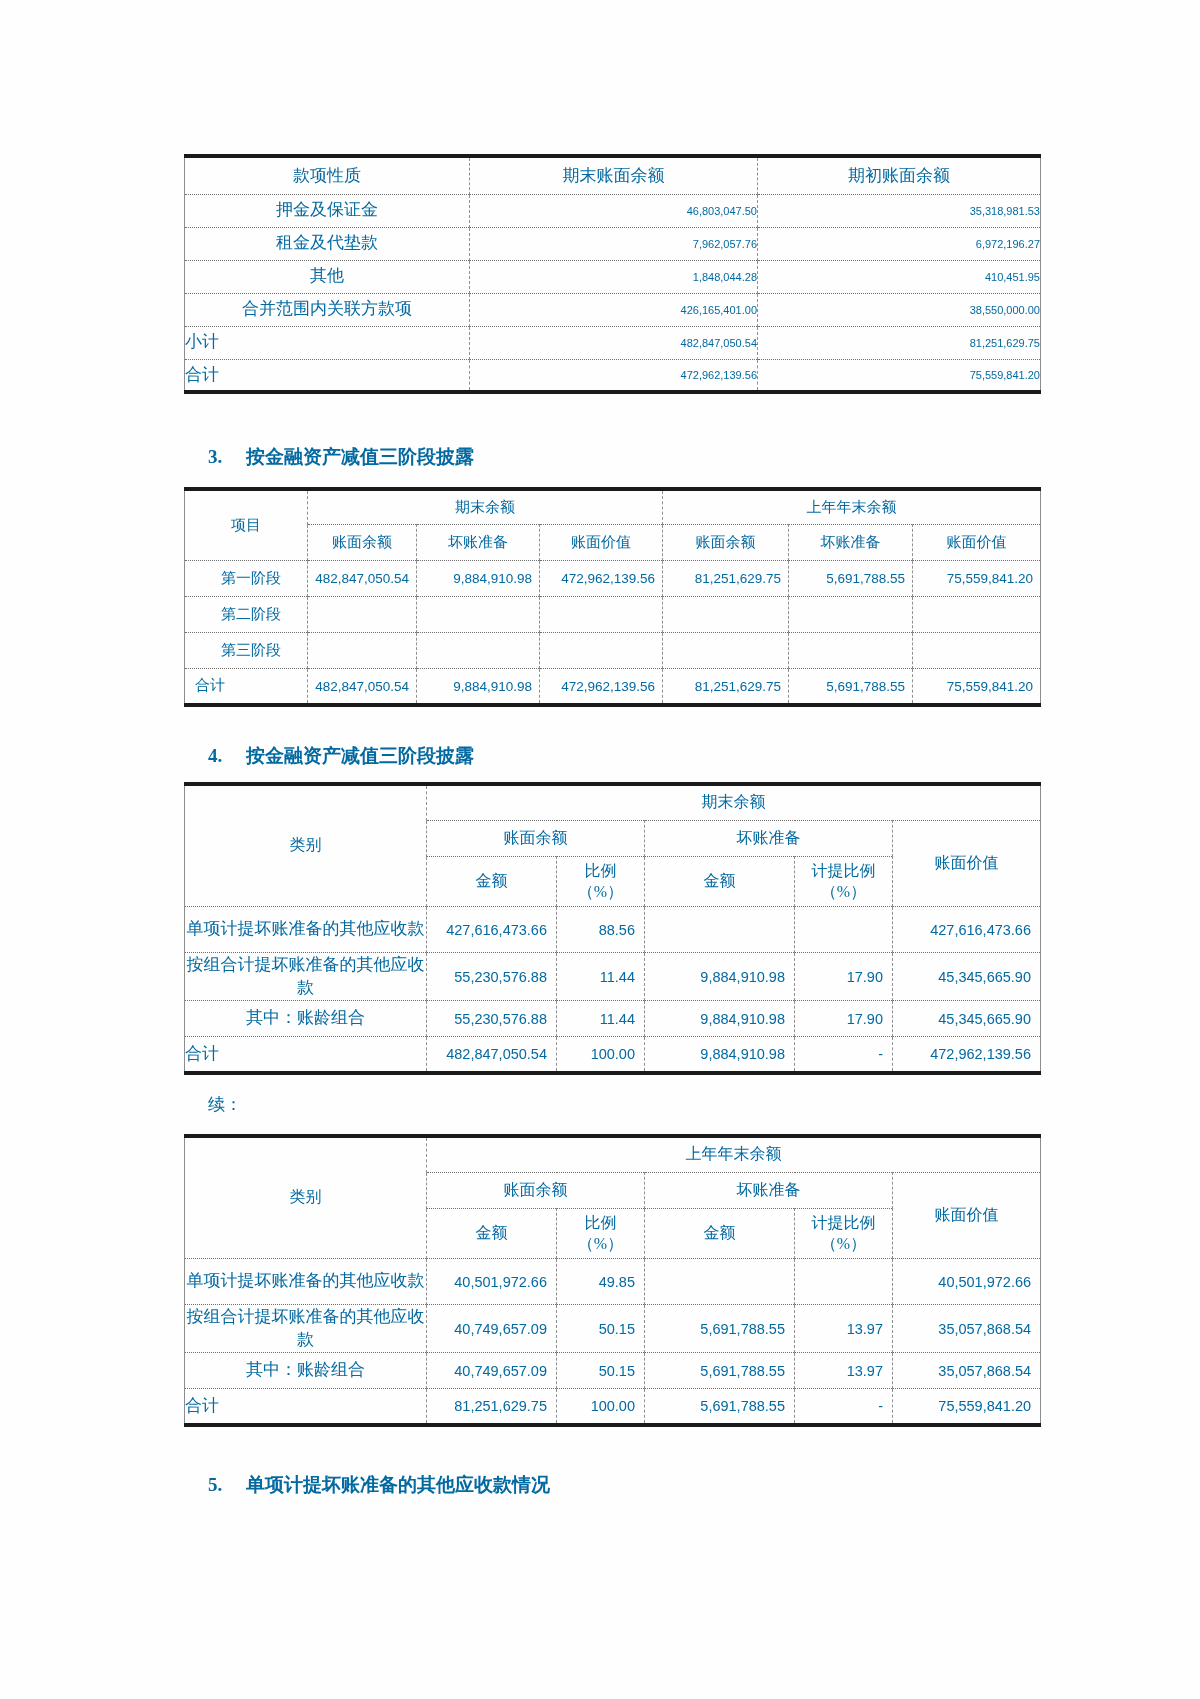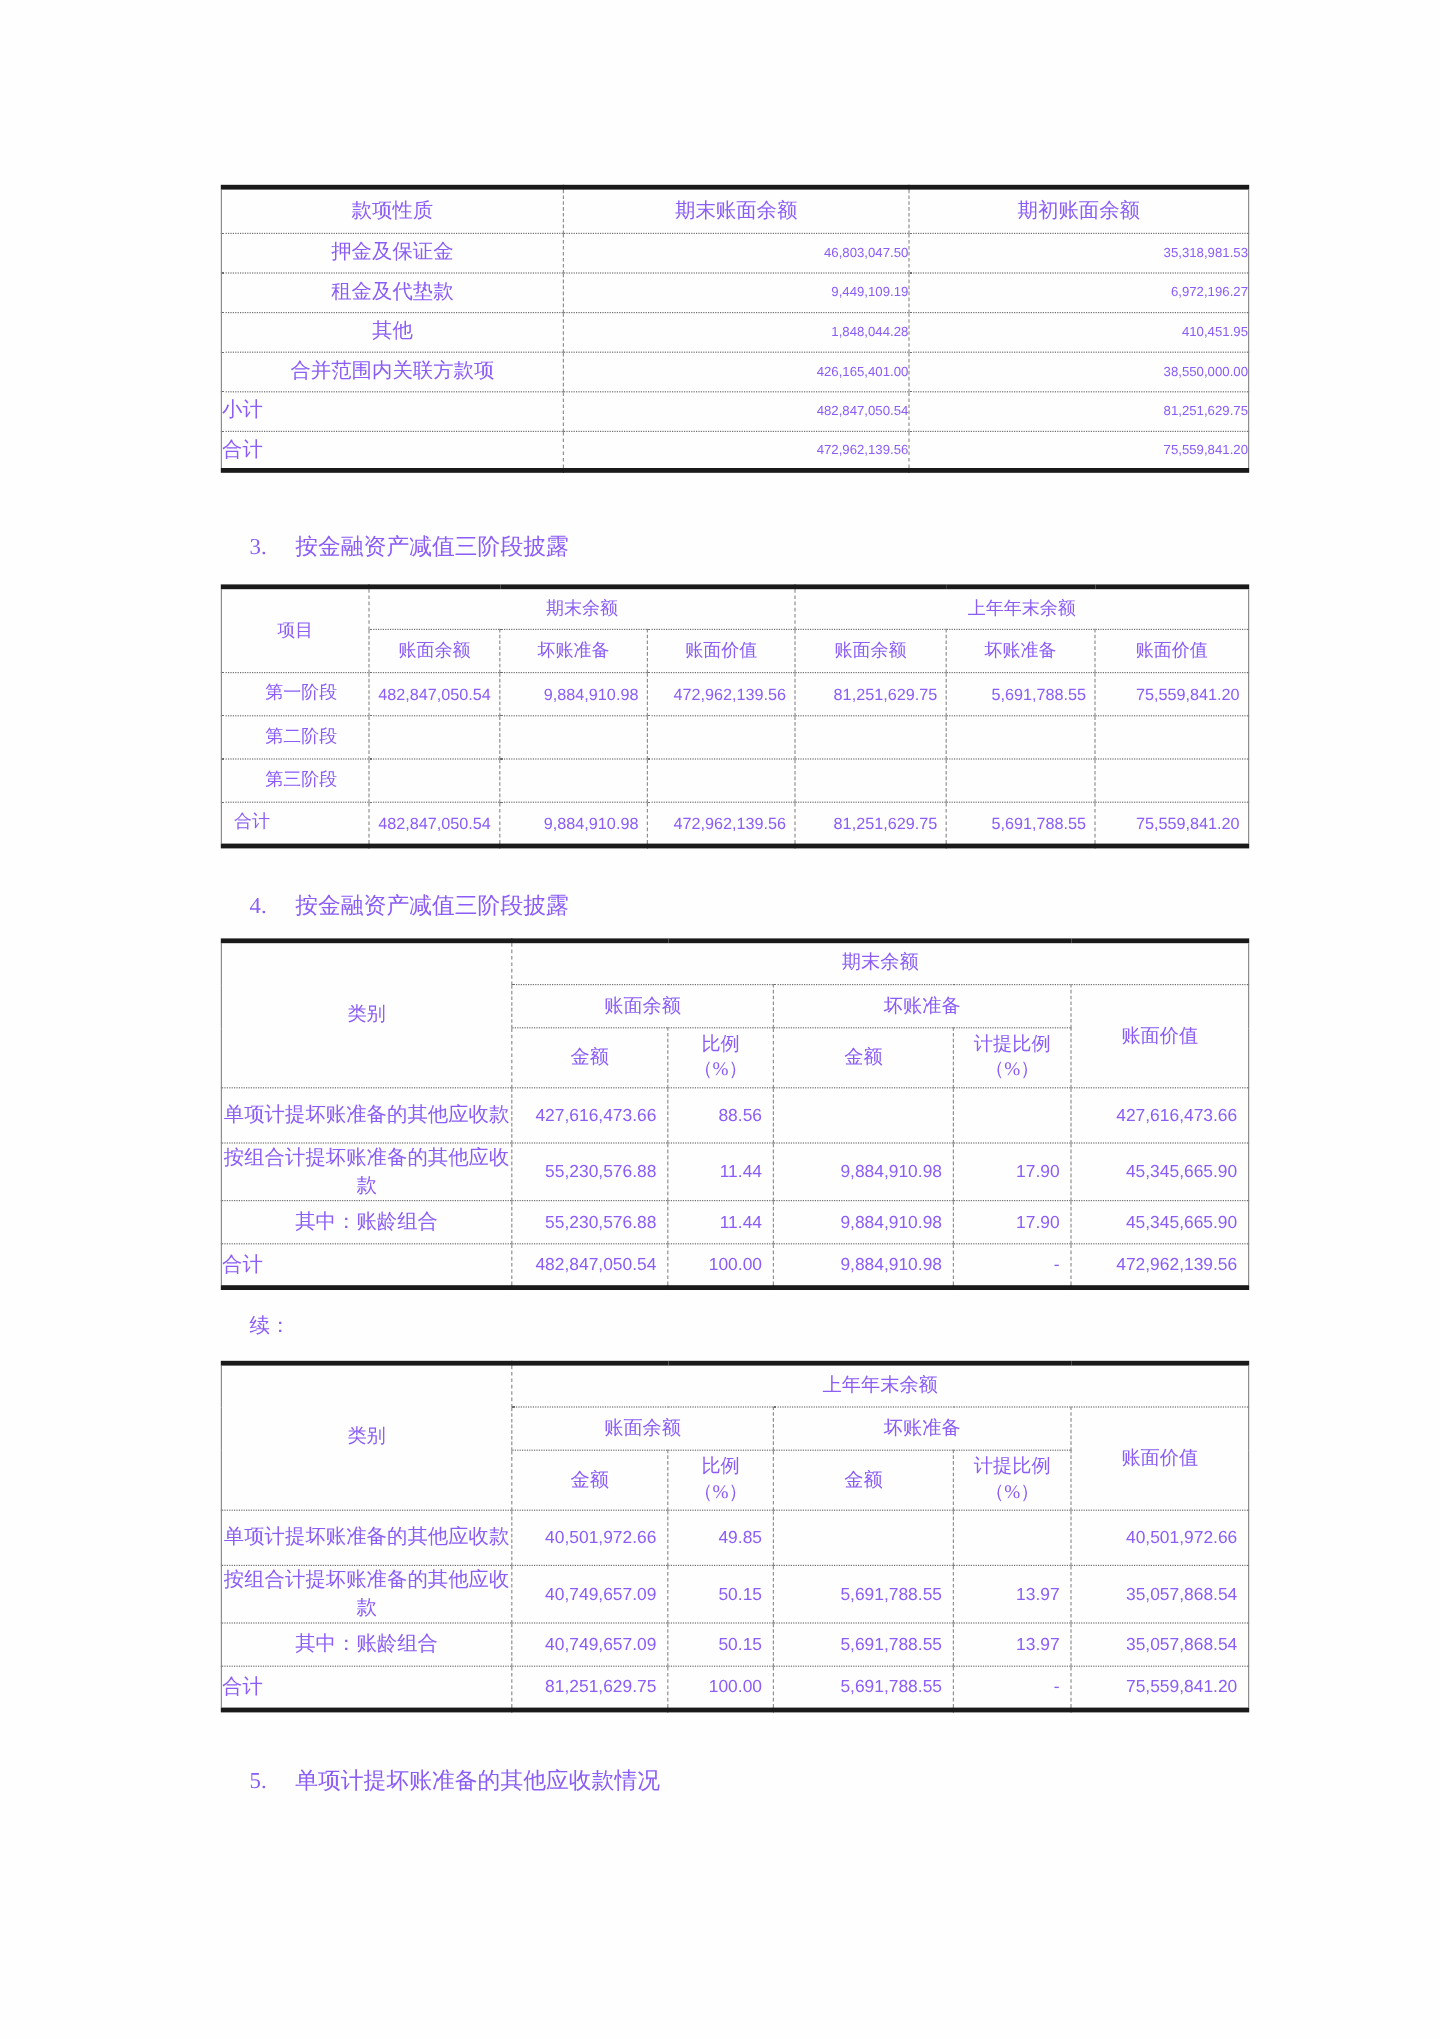--- a/index.html
+++ b/index.html
@@ -1,21 +1,21 @@
 <!DOCTYPE html>
 <html><head>
 <meta charset="utf-8">
 <style>
   html,body { margin:0; padding:0; background:#ffffff; }
   .page {
     position:relative;
     width:1200px; height:1699px;
     background:#fefefe;
     font-family:"Liberation Serif","DejaVu Serif",serif;
-    color:#8b5cf6;
+    color:#0369a1;
     overflow:hidden;
   }
   .content { position:absolute; left:184px; top:154px; width:856px; }
 
   table.doc {
     border-collapse:collapse;
     table-layout:fixed;
     width:856px;
     border-top:4px solid #1a1a1a;
     border-bottom:4px solid #1a1a1a;
@@ -57,21 +57,21 @@
   .t34 th { font-size:16px; }
   .t34 .lbl { font-size:17px; }
   .t34 .num { font-size:14.5px; padding-right:9px; }
   .t34 tr.hr1 { height:37px; }
   .t34 tr.hr2 { height:36px; }
   .t34 tr.hr3 { height:50px; }
   .t34 tr.r-tall1 { height:46px; }
   .t34 tr.r-tall2 { height:48px; }
   .t34 tr.r-std { height:36px; }
 
-  .sec { font-weight:normal; font-size:19px; padding-left:24px; line-height:1.25; }
+  .sec { font-weight:bold; font-size:19px; padding-left:24px; line-height:1.25; }
   .sec .sn { display:inline-block; min-width:38px; }
   .h3m { margin:51px 0 18px 0; }
   .h4m { margin:37px 0 14px 0; }
   .h5m { margin:46px 0 0 0; }
   .cont { margin:18px 0 18px 0; font-size:17px; padding-left:24px; }
 </style>
 </head>
 <body>
 
 <div class="page">
@@ -91,21 +91,21 @@
         </tr>
       </thead>
       <tbody>
         <tr>
           <td class="lbl">押金及保证金</td>
           <td class="num vl">46,803,047.50</td>
           <td class="num vl">35,318,981.53</td>
         </tr>
         <tr>
           <td class="lbl">租金及代垫款</td>
-          <td class="num vl">9,449,109.19</td>
+          <td class="num vl">7,962,057.76</td>
           <td class="num vl">6,972,196.27</td>
         </tr>
         <tr>
           <td class="lbl">其他</td>
           <td class="num vl">1,848,044.28</td>
           <td class="num vl">410,451.95</td>
         </tr>
         <tr>
           <td class="lbl">合并范围内关联方款项</td>
           <td class="num vl">426,165,401.00</td>

